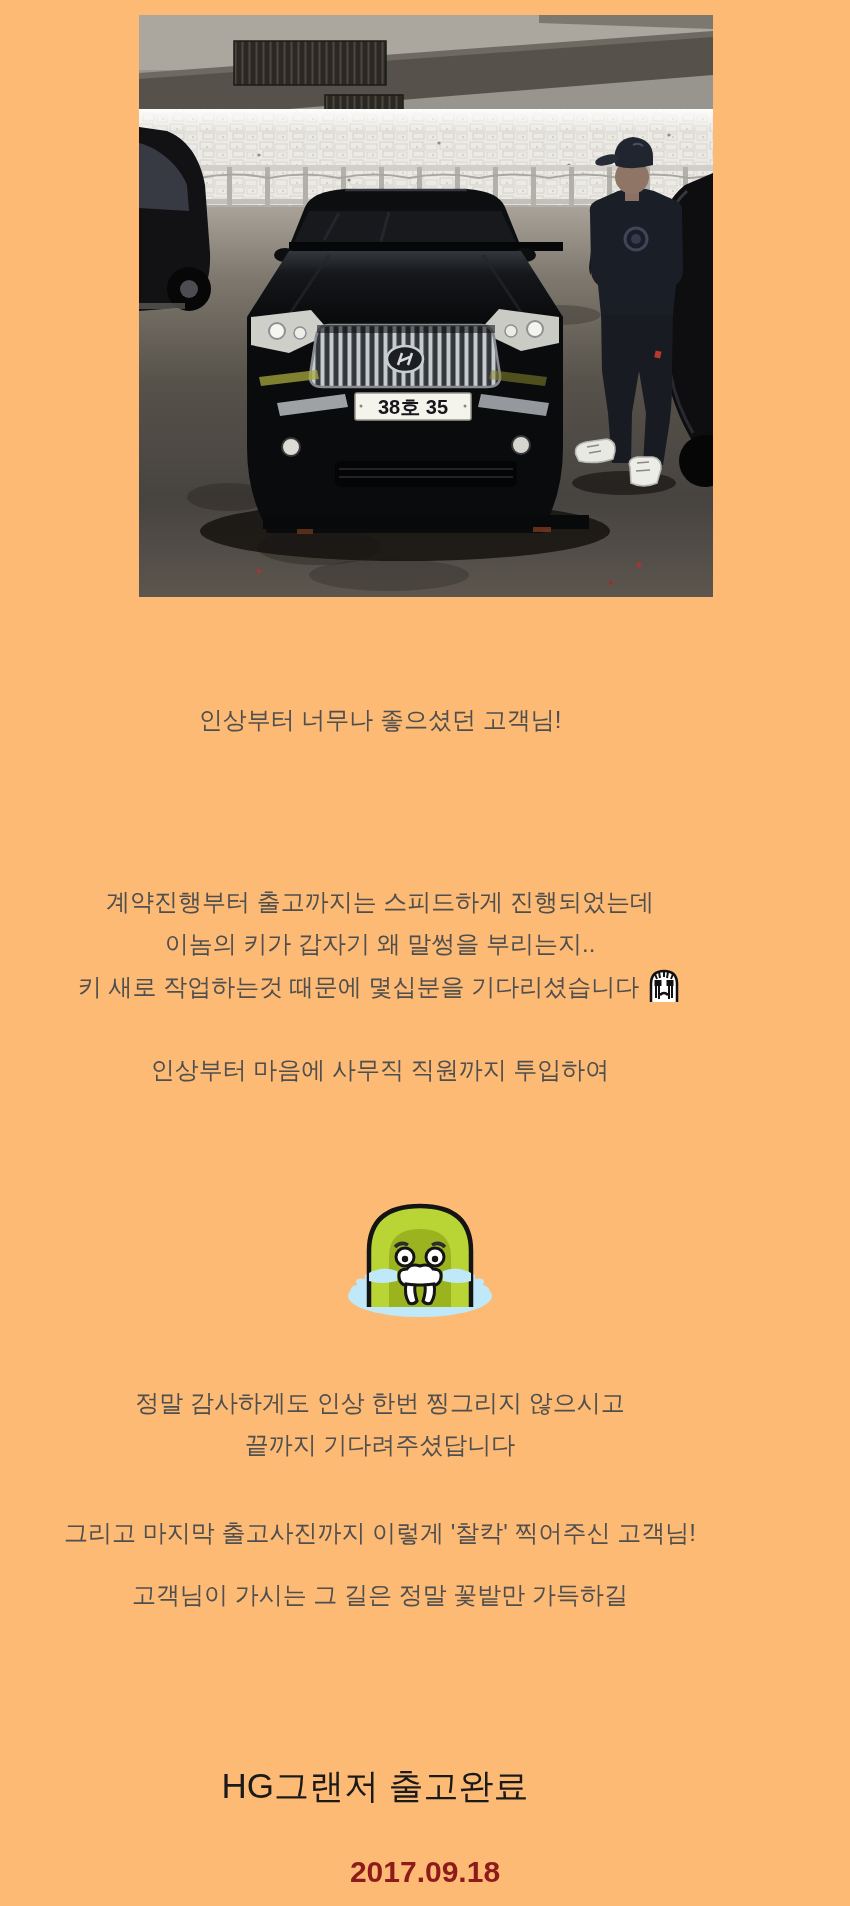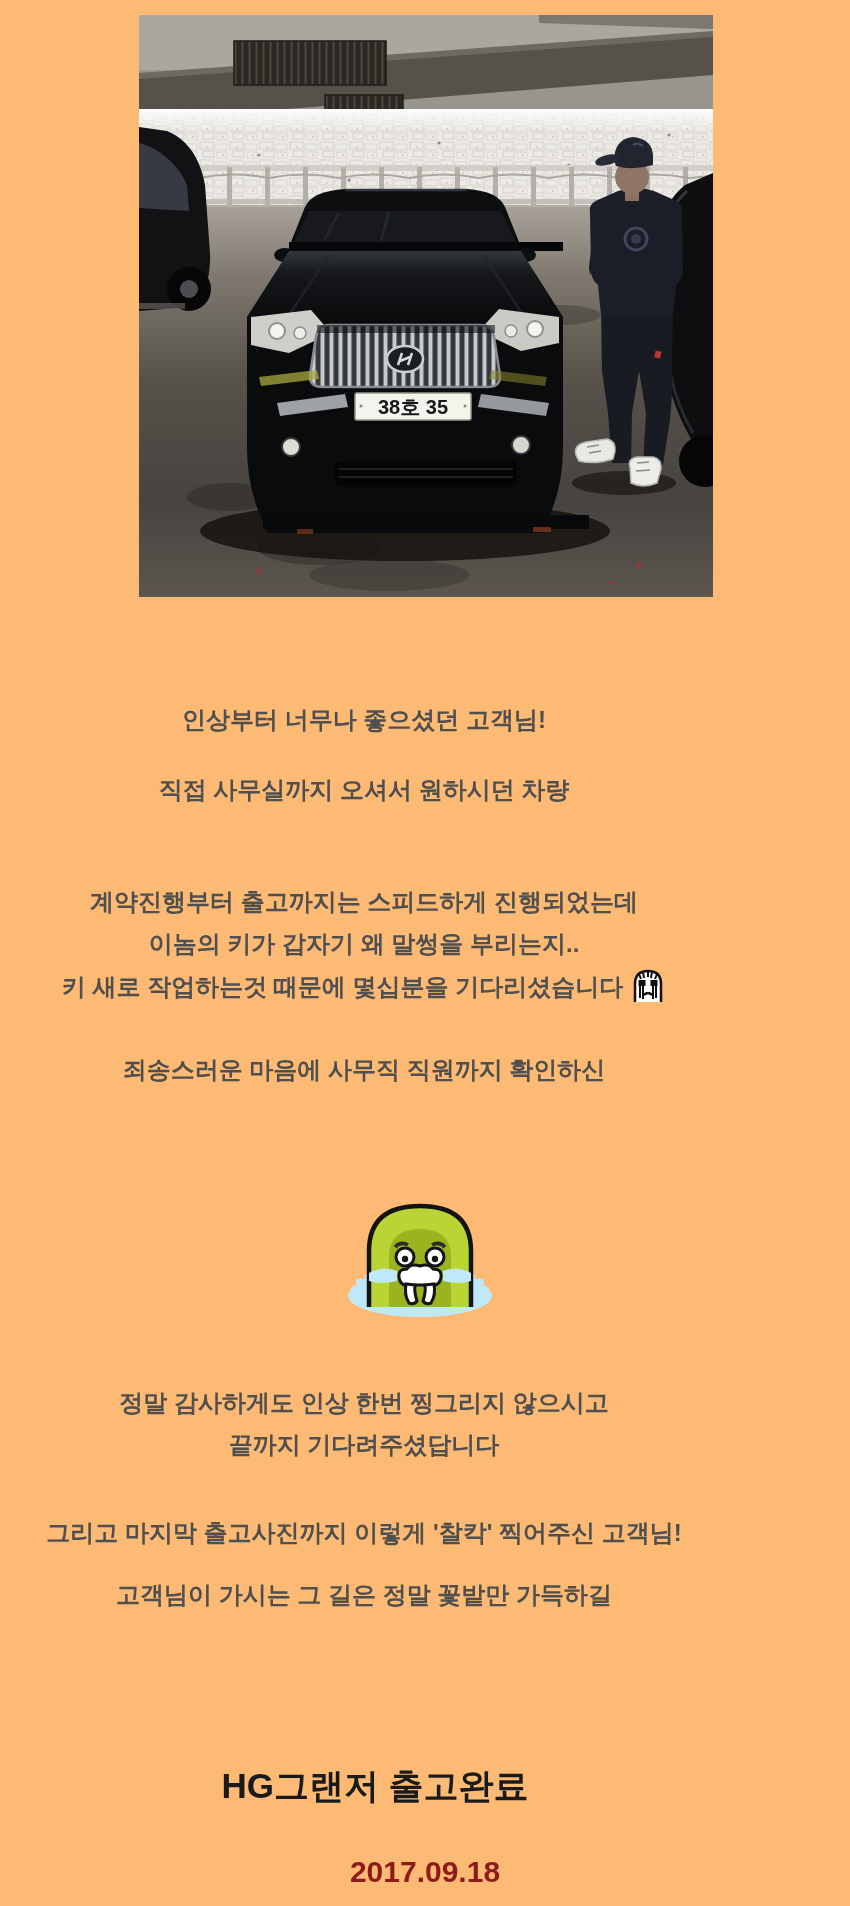--- a/index.html
+++ b/index.html
@@ -2,28 +2,28 @@
 <html><head>
 <meta charset="utf-8">
 <style>
   html,body{margin:0;padding:0;background:#fff;}
   #page{position:relative;width:850px;height:1906px;background:#fdba74;overflow:hidden;
         font-family:"Liberation Sans","DejaVu Sans",sans-serif;}
   
   #photo{position:absolute;left:139px;top:15px;width:574px;height:582px;}
   #photo svg{display:block;}
   
-  .line{position:absolute;left:0;width:728px;margin:0;text-align:center;
-        font-size:24px;line-height:34px;color:#4f4f4f;font-weight:700;letter-spacing:0;}
+  .line{position:absolute;left:16px;width:728px;margin:0;text-align:center;
+        font-size:24px;line-height:34px;color:#4f4f4f;font-weight:400;letter-spacing:0;}
   .cry-bw{vertical-align:-9px;margin-left:7px;}
   
   #emoji{position:absolute;left:343px;top:1193px;width:154px;height:127px;}
   
   .post-title{position:absolute;left:0;width:750px;margin:0;text-align:center;
-        font-size:35px;line-height:44px;font-weight:bold;color:#1a1a1a;}
+        font-size:35px;line-height:44px;font-weight:normal;color:#1a1a1a;}
   .post-date{position:absolute;left:0;width:850px;margin:0;text-align:center;
         font-size:30px;line-height:32px;font-weight:bold;color:#8e1b1b;}
 </style>
 </head>
 <body>
 
 <div id="page">
 
   <div id="photo">
     <svg width="574" height="582" viewBox="0 0 574 582">
@@ -218,36 +218,35 @@
 
         <path d="M475,146 Q475,124 494,122 Q514,124 514,142 L514,150 Q494,156 477,151 Z" fill="#21252f"></path>
         <ellipse cx="468" cy="145" rx="12" ry="5" fill="#262b36" transform="rotate(-14 468 145)"></ellipse>
         <path d="M494,130 q6,-3 10,1" stroke="#46506a" stroke-width="2" fill="none"></path>
       </g>
     </svg>
   </div>
 
   <p class="line" style="top:703px">인상부터 너무나 좋으셨던 고객님!</p>
 
-  <p class="line" style="top:773px">직접 사무실까지 오셔서 원하시던 차량</p>
 
   <p class="line" style="top:885px">계약진행부터 출고까지는 스피드하게 진행되었는데</p>
   <p class="line" style="top:968px">
     <span>키 새로 작업하는것 때문에 몇십분을 기다리셨습니다</span><svg class="cry-bw" width="36" height="36" viewBox="0 0 36 36">
       <path d="M5,34 L5,16 Q5,3 18,3 Q31,3 31,16 L31,34" fill="#ffffff" stroke="#111" stroke-width="2.5"></path>
       <path d="M9,6 L11,11 M13,4 L14,10 M18,3.5 L18,9 M22,4 L21,10 M27,6 L25,11" stroke="#111" stroke-width="2"></path>
       <rect x="8.5" y="12" width="7" height="6" fill="#111"></rect>
       <rect x="20.5" y="12" width="7" height="6" fill="#111"></rect>
       <path d="M10,18 L10,30 M13,18 L13,31 M23,18 L23,31 M26,18 L26,30" stroke="#111" stroke-width="2"></path>
       <path d="M14,27 Q18,23 22,27" fill="none" stroke="#111" stroke-width="2.5"></path>
     </svg>
   </p>
   <p class="line" style="top:927px">이놈의 키가 갑자기 왜 말썽을 부리는지..</p>
 
-  <p class="line" style="top:1053px">죄송스러운 마음에 사무직 직원까지 확인하신</p>
+  <p class="line" style="top:1053px">인상부터 마음에 사무직 직원까지 투입하여</p>
 
   <div id="emoji">
     <svg width="154" height="127" viewBox="0 0 154 127">
       <ellipse cx="77" cy="103" rx="72" ry="21" fill="#bfe9f9"></ellipse>
       <path d="M10,101 Q4,94 14,92 Q10,84 22,86 Q20,78 32,82 L122,82 Q134,78 132,86 Q144,84 140,92 Q150,95 144,102" fill="#bfe9f9"></path>
       <path d="M26,114 L26,58 Q26,13 77,13 Q128,13 128,58 L128,114" fill="#b8d435" stroke="#141414" stroke-width="4.5"></path>
       <path d="M46,114 L46,64 Q46,36 77,36 Q108,36 108,64 L108,114" fill="#9ab31f"></path>
       <path d="M52,54 Q58,48 65,52" fill="none" stroke="#2c2c2c" stroke-width="3.5"></path>
       <path d="M102,54 Q96,48 89,52" fill="none" stroke="#2c2c2c" stroke-width="3.5"></path>
       <circle cx="62" cy="64" r="9" fill="#ffffff" stroke="#141414" stroke-width="3"></circle>

